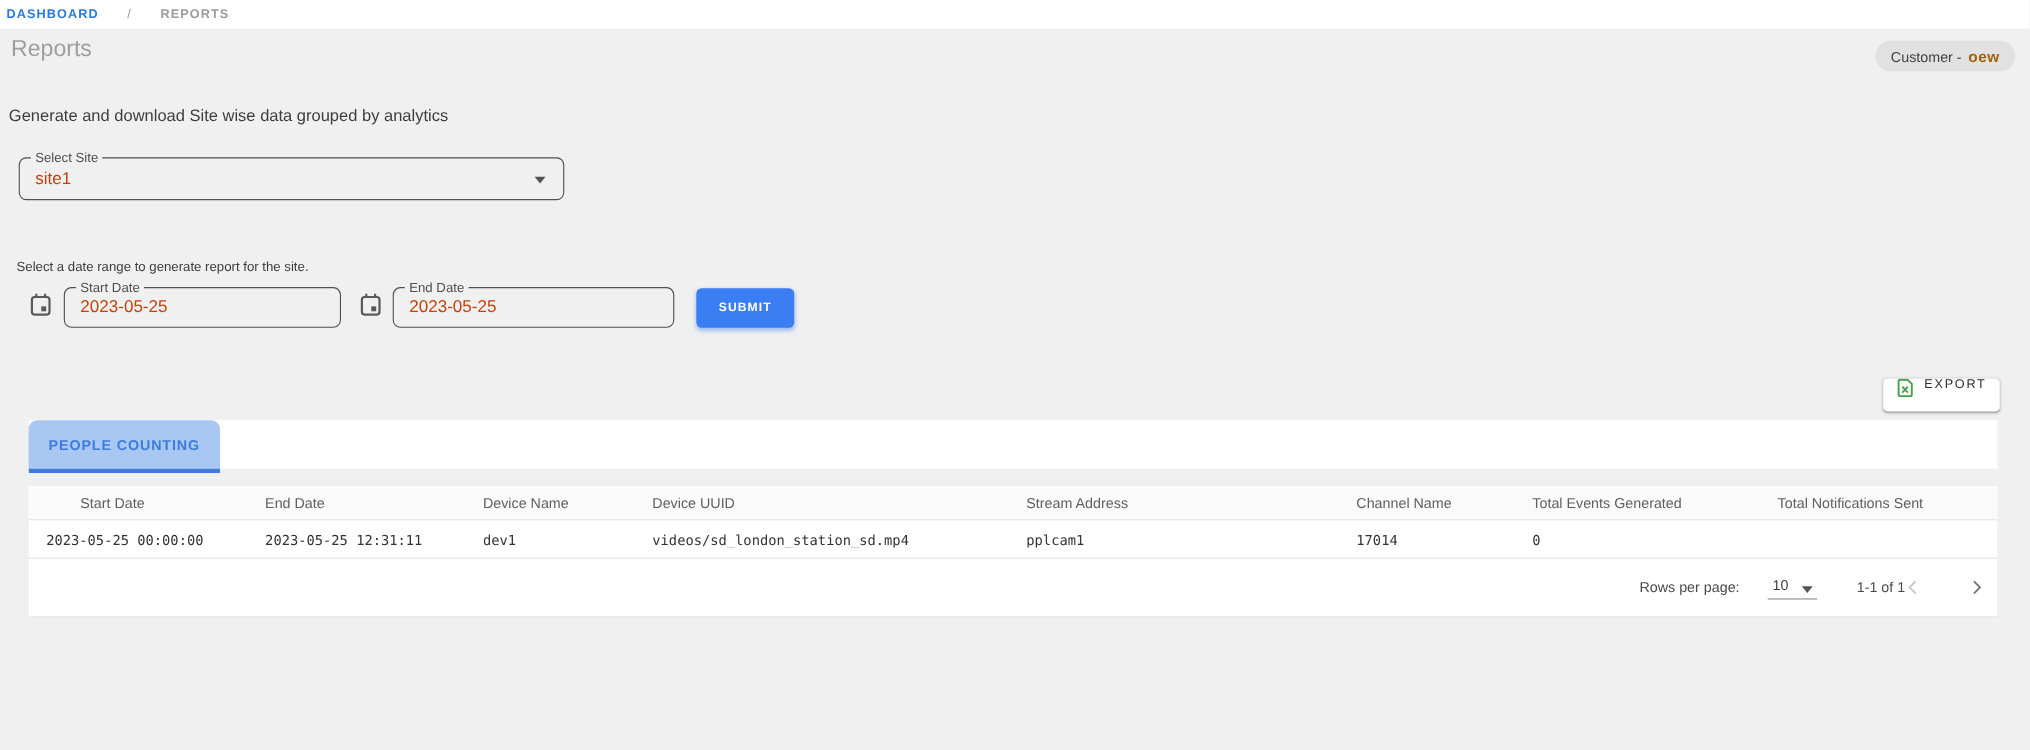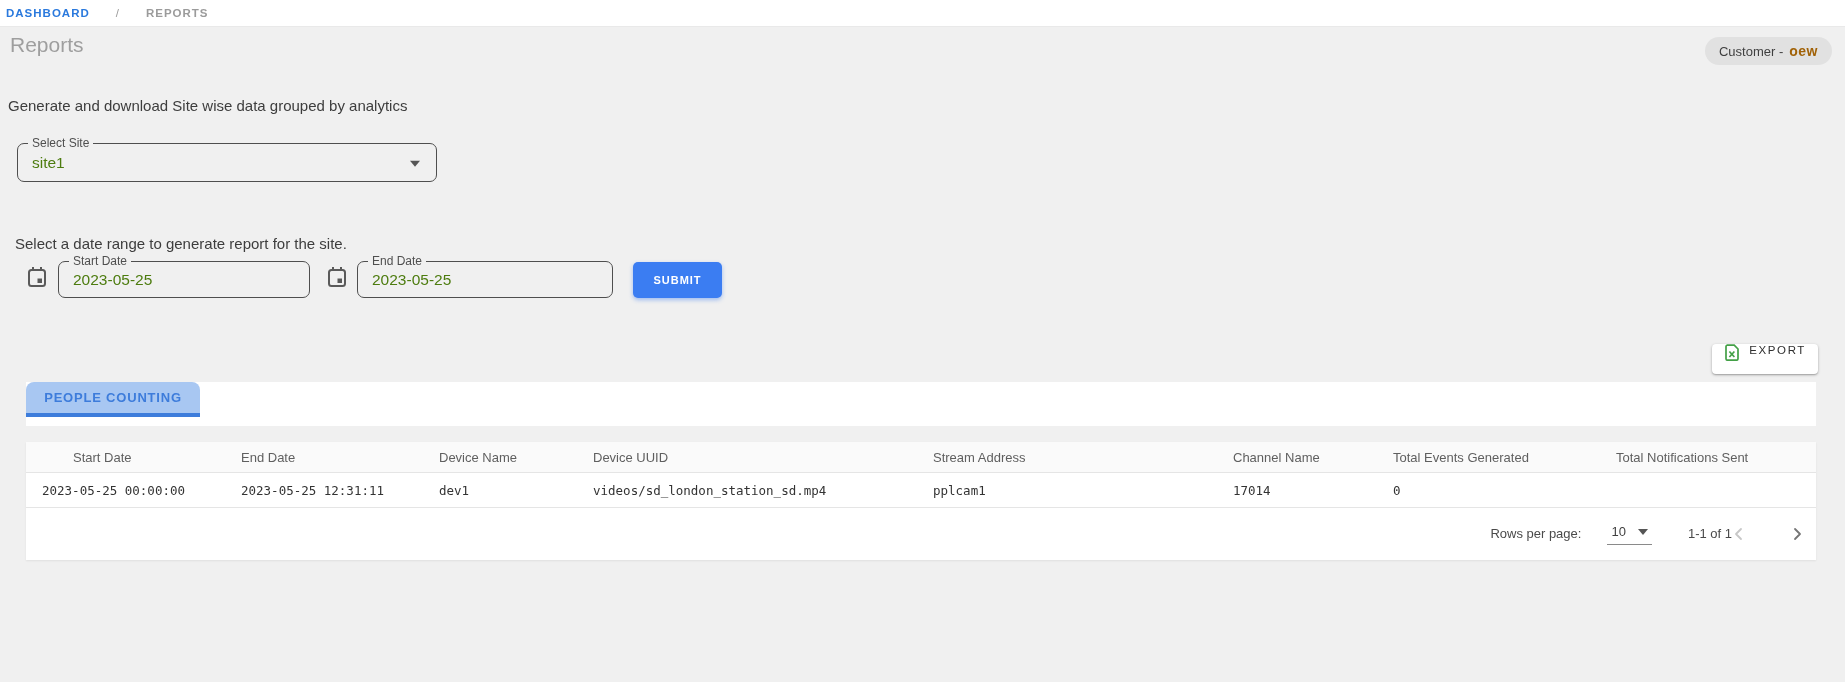--- a/index.html
+++ b/index.html
@@ -29,35 +29,35 @@
   }
   .customer-pill {
     position:absolute; right:13px; top:37px; height:28px;
     background:#e1e1e1; border-radius:14px;
     display:flex; align-items:center; padding:0 14px; gap:6px;
     font-size:13px; color:#3f3f3f;
   }
   .customer-pill b { font-size:14px; color:#a16207; letter-spacing:.5px; }
   
   .intro { position:absolute; left:8px; top:97px; font-size:15px; color:#3d3d3d; }
-  .range-instruction { position:absolute; left:15px; top:235px; font-size:15px; color:#3d3d3d; }
+  .range-instruction { position:absolute; left:15px; top:235px; font-size:12px; color:#3d3d3d; }
   
   .ofield {
     position:absolute; border:1px solid #4f4f4f; border-radius:7px;
     background:transparent; cursor:pointer;
   }
   .ofield .flabel {
     position:absolute; top:-8px; left:10px; padding:0 4px;
     background:#f0f0f0; font-size:12px; color:#4f4f4f; white-space:nowrap;
   }
   .ofield .fvalue {
     position:absolute; left:14px; top:50%; transform:translateY(-50%);
-    font-size:15.5px; color:#4d7c0f; white-space:nowrap;
-  }
-  .select-site { left:17px; top:143px; width:420px; height:39px; }
+    font-size:15.5px; color:#c2410c; white-space:nowrap;
+  }
+  .select-site { left:17px; top:143px; width:496px; height:39px; }
   .caret {
     position:absolute; right:16px; top:50%; transform:translateY(-38%);
     width:0; height:0;
     border-left:5px solid transparent; border-right:5px solid transparent;
     border-top:6px solid #555;
   }
   
   .cal-icon { position:absolute; top:266px; cursor:pointer; }
   .cal-icon.first  { left:27px; }
   .cal-icon.second { left:327px; }
@@ -80,21 +80,21 @@
     font-size:11.5px; font-weight:500; letter-spacing:1.6px; color:#2e2e2e;
     box-shadow:0 1px 3px rgba(0,0,0,.28), 0 1px 1px rgba(0,0,0,.12);
     cursor:pointer;
   }
   
   .tab-band {
     position:absolute; left:26px; top:382px; width:1790px; height:44px;
     background:#ffffff;
   }
   .tab {
-    width:174px; height:35px;
+    width:174px; height:48px;
     background:#a8c7f2; border-radius:8px 8px 0 0;
     border-bottom:4px solid #3d7cdb;
     display:flex; align-items:center; justify-content:center;
     font-size:13px; font-weight:bold; letter-spacing:.8px; color:#3d7cdb;
     cursor:pointer;
   }
   
   .card {
     position:absolute; left:26px; top:442px; width:1790px; height:118px;
     background:#ffffff; box-shadow:0 1px 2px rgba(0,0,0,.07);
@@ -116,21 +116,21 @@
     font-size:12.5px; color:#333333;
   }
   .trow .cell { padding-left:16px; white-space:nowrap; overflow:hidden; }
   
   .tfoot {
     height:51px; display:flex; align-items:center; justify-content:flex-end;
     font-size:13px; color:#4a4a4a; padding-right:8px;
   }
   .rpp-label { margin-right:26px; }
   .rpp-select {
-    display:flex; align-items:center; gap:12px;
+    display:flex; align-items:flex-end; gap:12px;
     border-bottom:1px solid #8a8a8a; padding:2px 4px 5px 4px;
     margin-right:36px; cursor:pointer; color:#3f3f3f;
   }
   .rpp-caret {
     width:0; height:0;
     border-left:5px solid transparent; border-right:5px solid transparent;
     border-top:6px solid #555;
   }
   .range-label { }
   .pg-btn { background:none; border:none; cursor:pointer; display:flex; align-items:center; }

